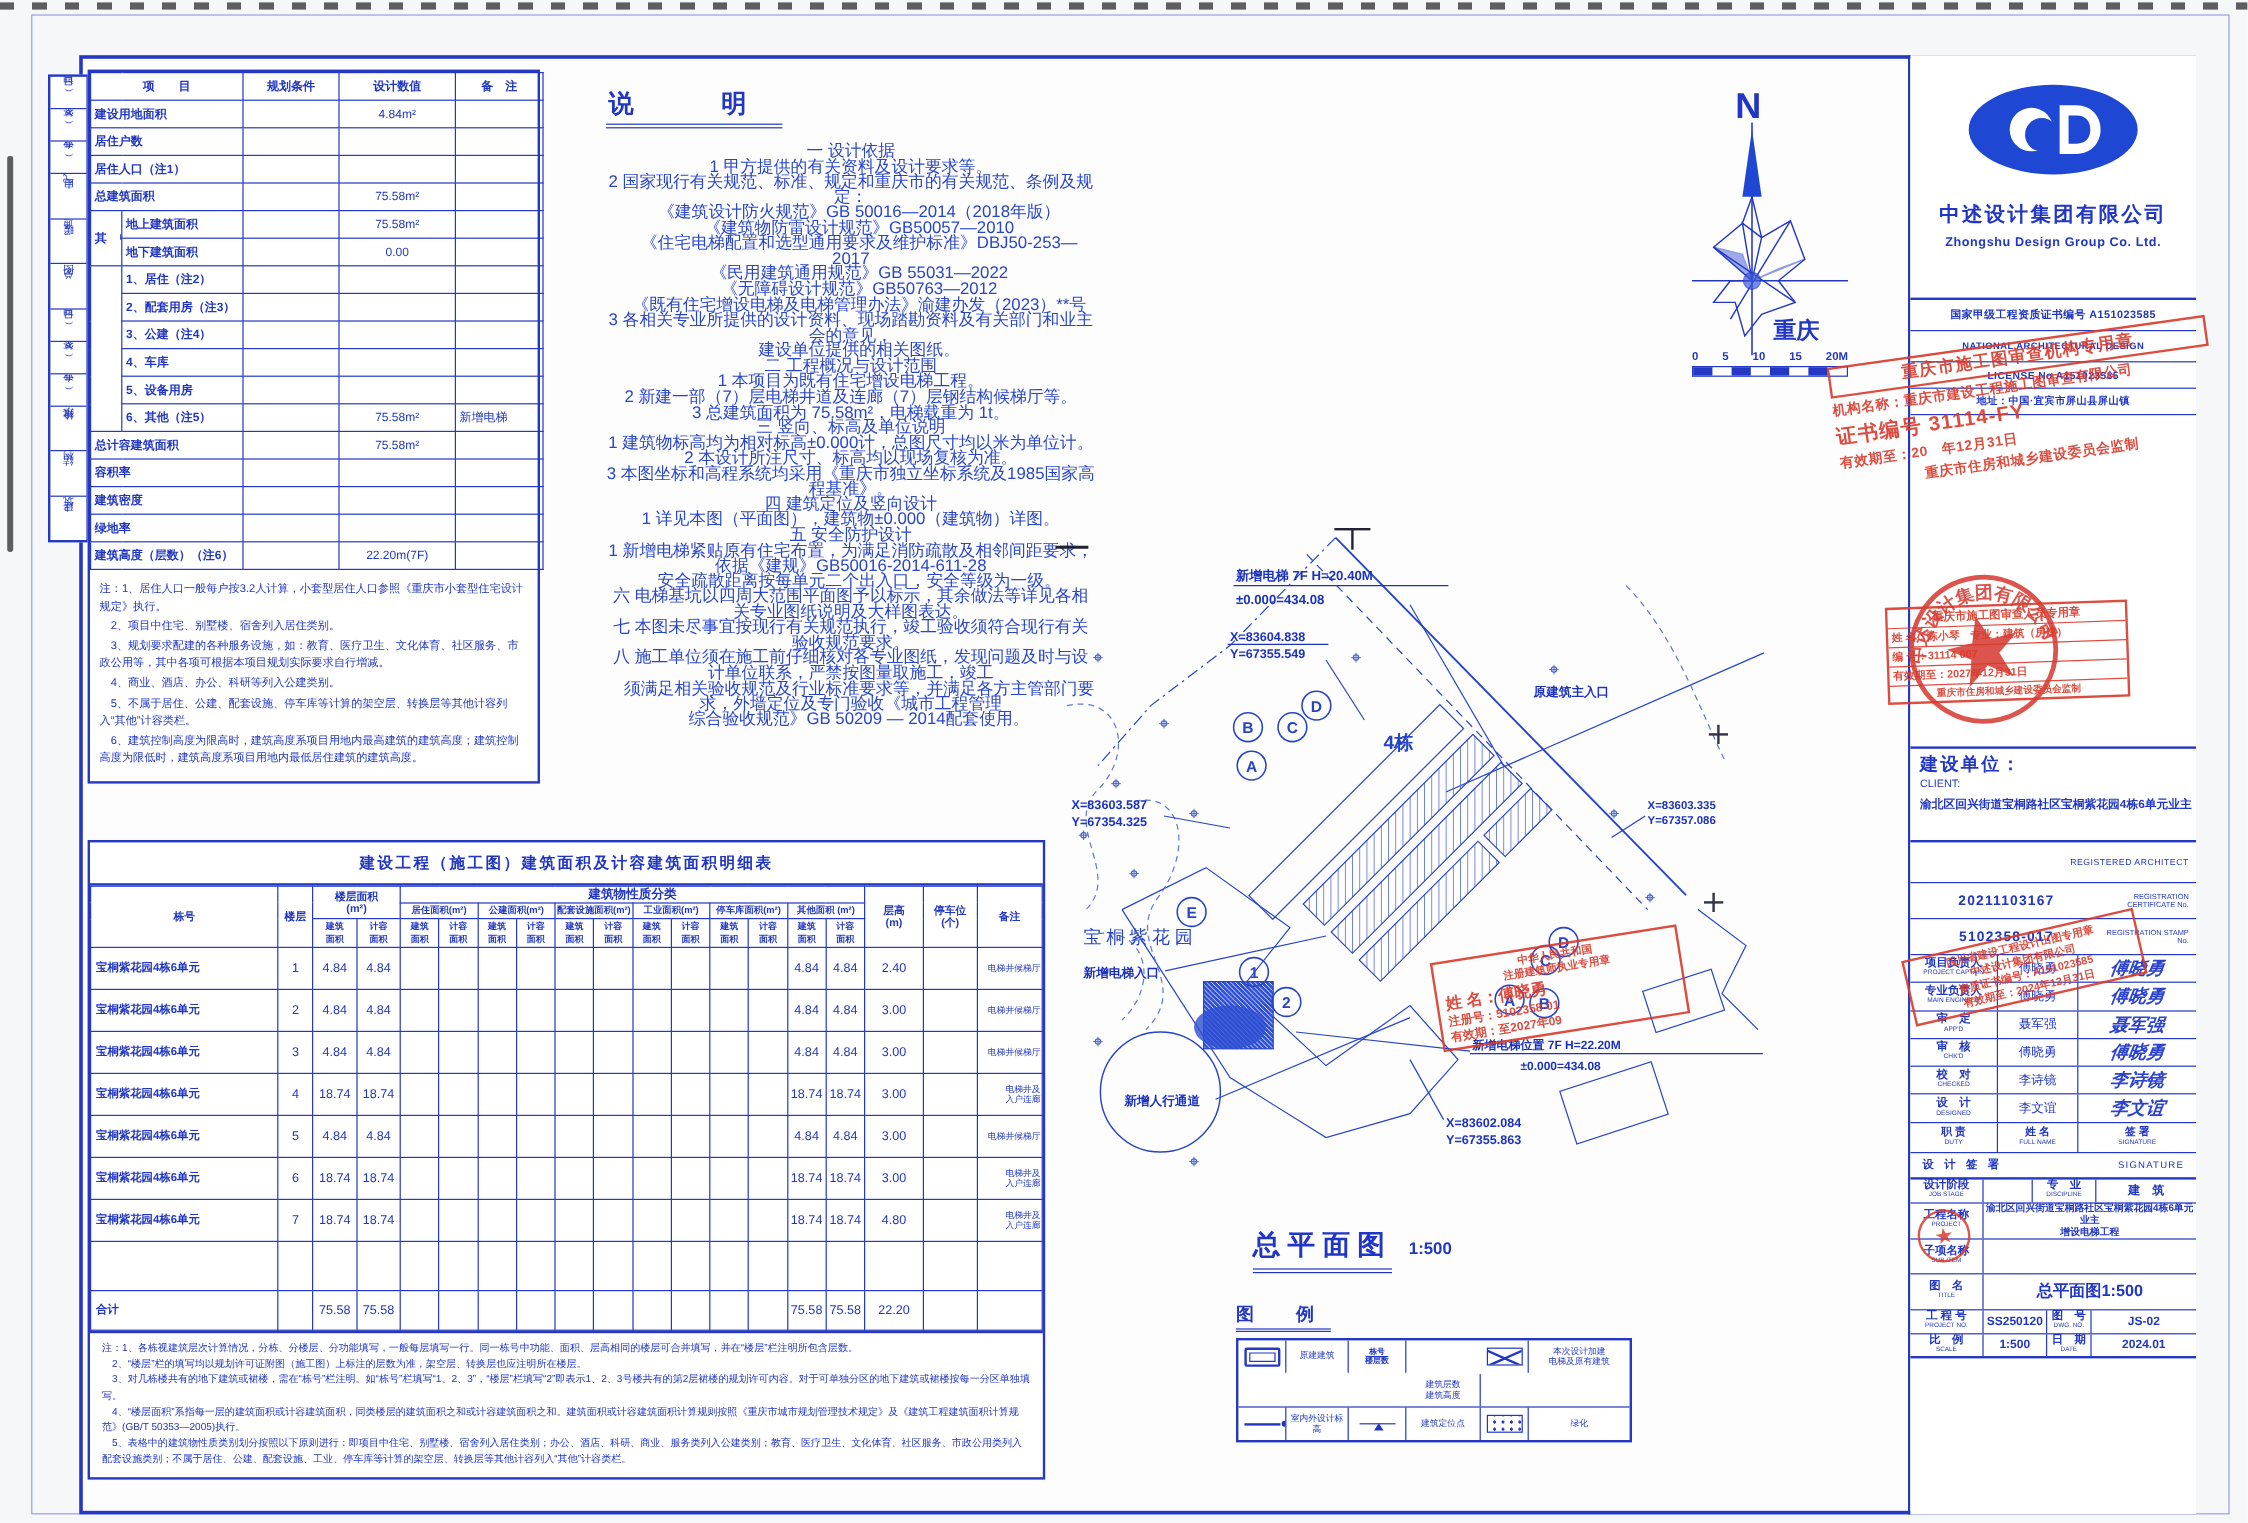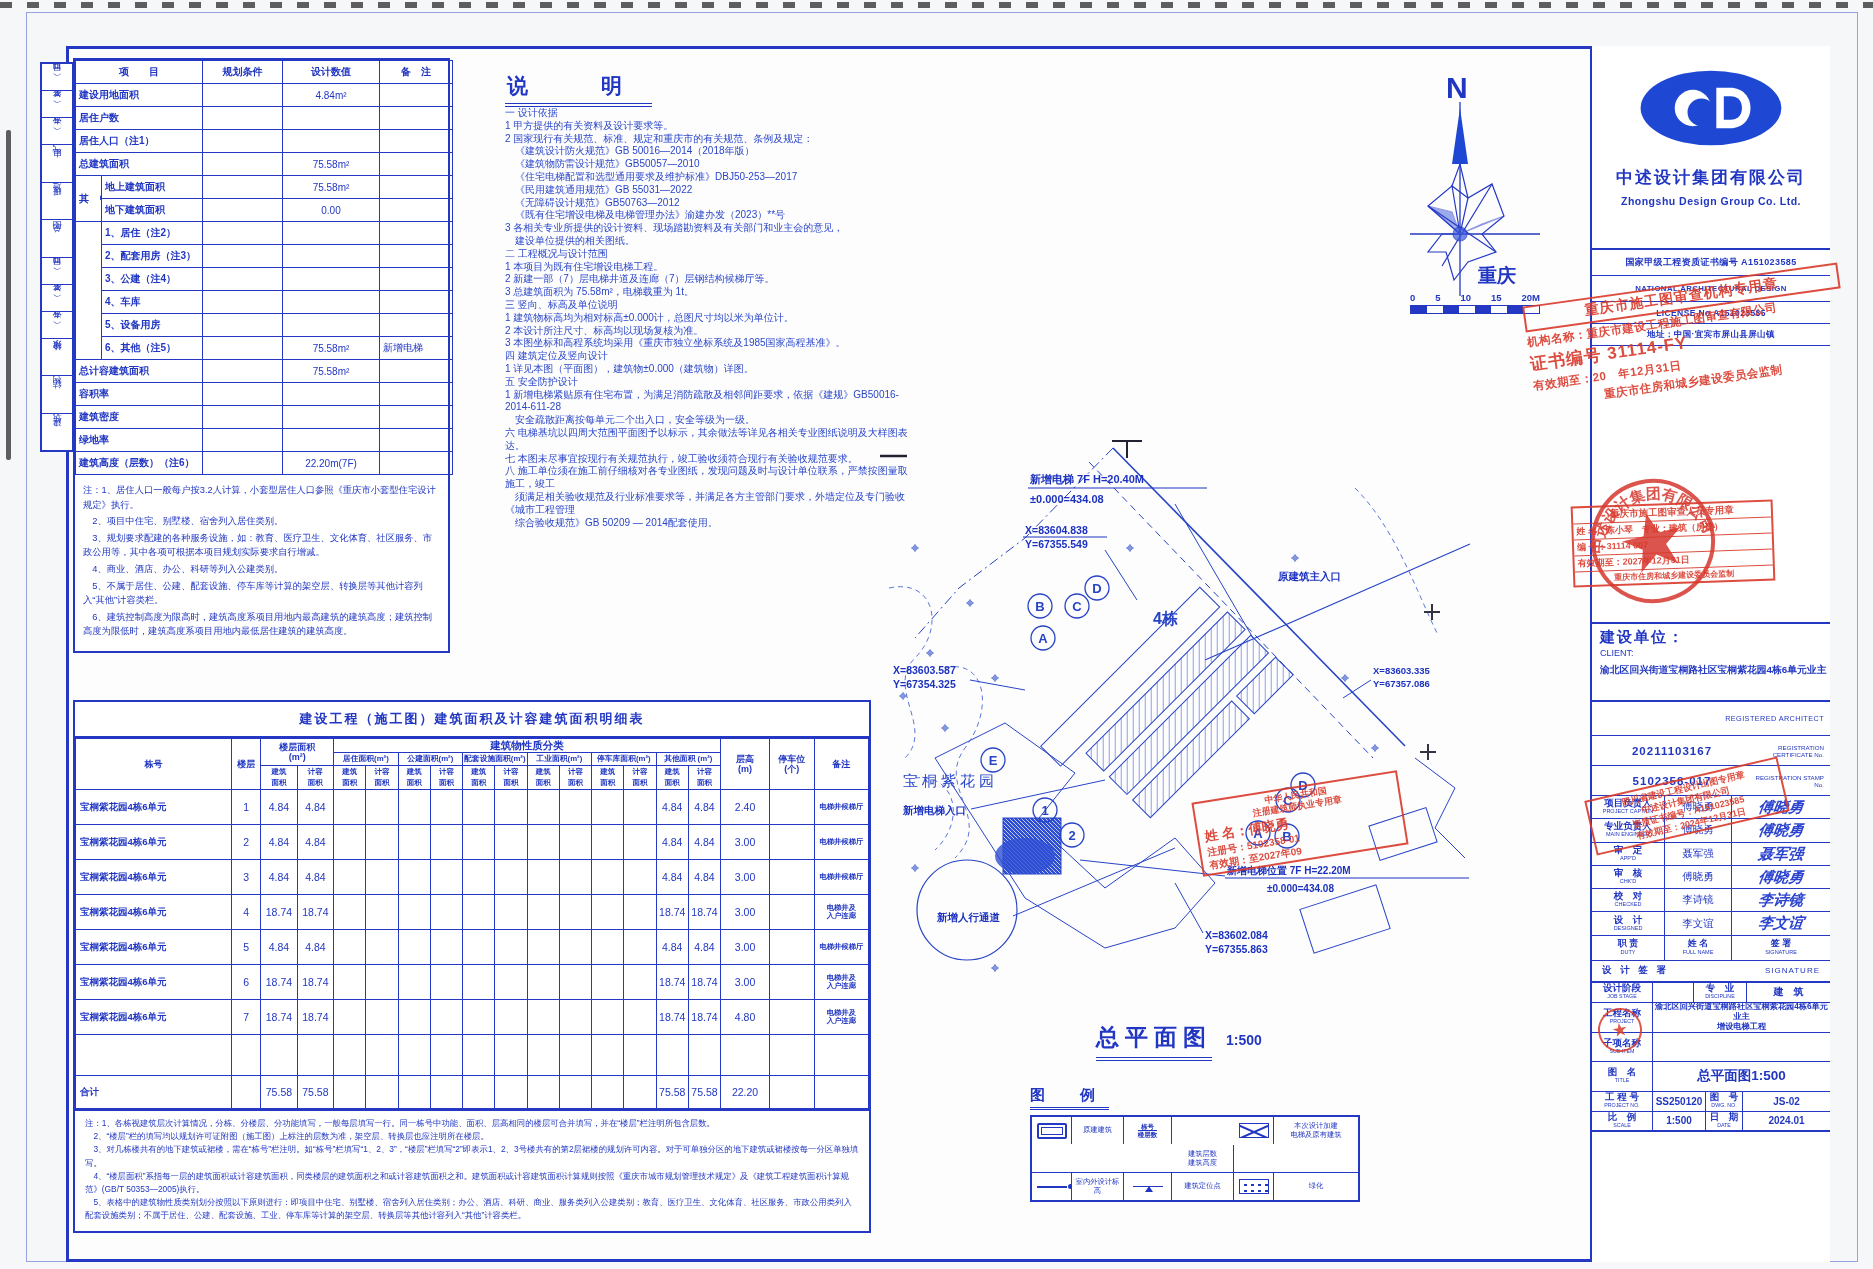--- a/index.html
+++ b/index.html
@@ -36,30 +36,30 @@
   table.ind th{font-weight:bold;text-align:center;}
   td.lab{text-align:left;padding-left:12px;font-weight:bold;}
   td.grp{text-align:center;font-weight:bold;letter-spacing:4px;}
   td.val{text-align:center;font-size:12px;}
   td.note-c{text-align:left;font-size:8.5px;font-weight:normal;}
   .ind-notes{padding:8px 8px 10px 8px;font-size:9.3px;line-height:14.6px;white-space:pre-wrap;}
   .ind-notes div{margin-bottom:2px;}
   
   .sm{left:505px;top:72px;width:408px;}
   .sm-title{font-size:21px;font-weight:bold;letter-spacing:26px;border-bottom:4px double var(--t);display:inline-block;padding:0 4px 3px 2px;}
-  .sm-lines{margin-top:0;font-size:10px;line-height:12.8px;color:#2a46c8;white-space:pre-wrap;}
+  .sm-lines{margin-top:12px;font-size:14px;line-height:12.8px;color:#2a46c8;white-space:pre-wrap;text-align:center;}
   
   .area-box{left:73px;top:700px;width:798px;border:2px solid var(--b);box-sizing:border-box;background:#fff;}
   .area-title{border-bottom:2px solid var(--b);font-size:13px;font-weight:bold;text-align:center;padding:8px 0;letter-spacing:2px;}
   table.area{border-collapse:collapse;width:100%;table-layout:fixed;}
   table.area td,table.area th{border:1px solid var(--b);font-size:9px;text-align:center;padding:1px;overflow:hidden;white-space:pre-line;line-height:10.5px;}
   table.area th{font-weight:bold;}
   table.area td.num{font-size:10.5px;}
   table.area td.name{font-size:9.5px;text-align:left;padding-left:4px;white-space:nowrap;font-weight:bold;}
-  table.area td.remark{font-size:7.3px;font-weight:bold;line-height:8.5px;}
+  table.area td.remark{font-size:7.3px;font-weight:normal;line-height:8.5px;text-align:right;}
   .area-notes{padding:6px 10px 8px 10px;font-size:8.4px;line-height:13.2px;white-space:pre-wrap;border-top:2px solid var(--b);}
   
   .compass{left:1408px;top:66px;width:150px;height:260px;}
   .scalebar{left:1410px;top:292px;width:130px;}
   .scalebar .nums{display:flex;justify-content:space-between;font-size:9.5px;font-weight:bold;}
   .scalebar .bar{margin-top:2px;height:7px;border:1.5px solid var(--b);display:flex;}
   .scalebar .bar i{flex:1;}
   .scalebar .bar i.f{background:var(--b);}
   
   .rc{left:1592px;top:46px;width:238px;height:1216px;box-sizing:border-box;background:#fff;}
@@ -105,21 +105,21 @@
   .stamp2 div{border-bottom:1.5px solid var(--red);padding:1px 3px;font-size:9px;white-space:nowrap;}
   .stamp2 div:first-child{text-align:center;font-size:9.5px;}
   .stamp2 div:last-child{border-bottom:none;text-align:center;font-size:8px;}
   .stamp3{left:1588px;top:778px;width:186px;transform:rotate(-13deg);border:2px solid var(--red);padding:2px 4px;font-weight:bold;font-size:9px;line-height:12px;text-align:center;}
   .stamp4{left:1196px;top:786px;width:192px;transform:rotate(-9deg);border:2.5px solid var(--red);padding:2px 6px;font-weight:bold;text-align:left;}
   .stamp4 .c{text-align:center;font-size:9px;line-height:11px;}
   .stamp4 .nm{font-size:13.5px;margin-top:1px;}
   .stamp4 .sm2{font-size:10px;line-height:13px;}
   .mini-seal{left:1598px;top:1008px;width:40px;height:40px;border:2px solid var(--red);border-radius:50%;color:var(--red);display:flex;align-items:center;justify-content:center;font-size:18px;opacity:.85;transform:rotate(-10deg);}
   
-  .plan-title{left:1096px;top:1022px;display:flex;align-items:baseline;gap:14px;}
+  .plan-title{left:1044px;top:1022px;display:flex;align-items:baseline;gap:14px;}
   .plan-title b{font-size:23px;letter-spacing:6px;border-bottom:4px double var(--t);padding-bottom:4px;}
   .plan-title span{font-size:14px;font-weight:bold;}
   .legend-title{left:1030px;top:1086px;font-size:15px;font-weight:bold;letter-spacing:10px;border-bottom:3px double var(--t);padding:0 4px 2px 0;}
   .legend-box{left:1030px;top:1115px;width:330px;border:2px solid var(--b);box-sizing:border-box;background:#fff;}
   .legend-box .lrow{display:flex;border-bottom:1px solid var(--b);}
   .legend-box .lrow:last-child{border-bottom:none;}
   .legend-box .lcell{border-right:1px solid var(--b);height:27px;display:flex;align-items:center;justify-content:center;font-size:7.3px;line-height:8.2px;text-align:center;white-space:pre-line;box-sizing:border-box;overflow:hidden;}
   .legend-box .lcell:last-child{border-right:none;}
   .sym-rect{width:26px;height:12px;border:2px solid var(--b);border-radius:2px;display:inline-block;box-shadow:inset 0 0 0 2px #fff,inset 0 0 0 3px var(--b);}
   .sym-xbox{width:28px;height:13px;border:1.5px solid var(--t);display:inline-block;position:relative;overflow:hidden;}

